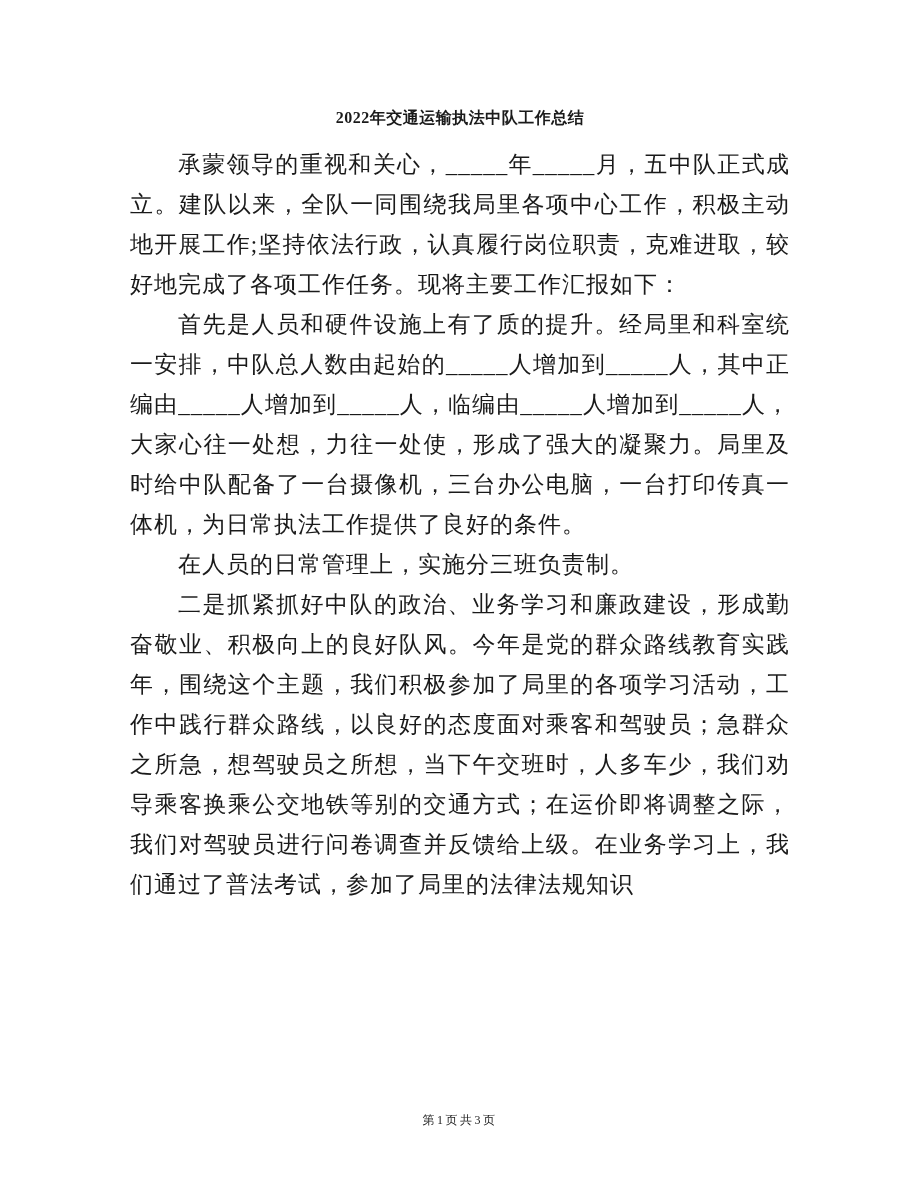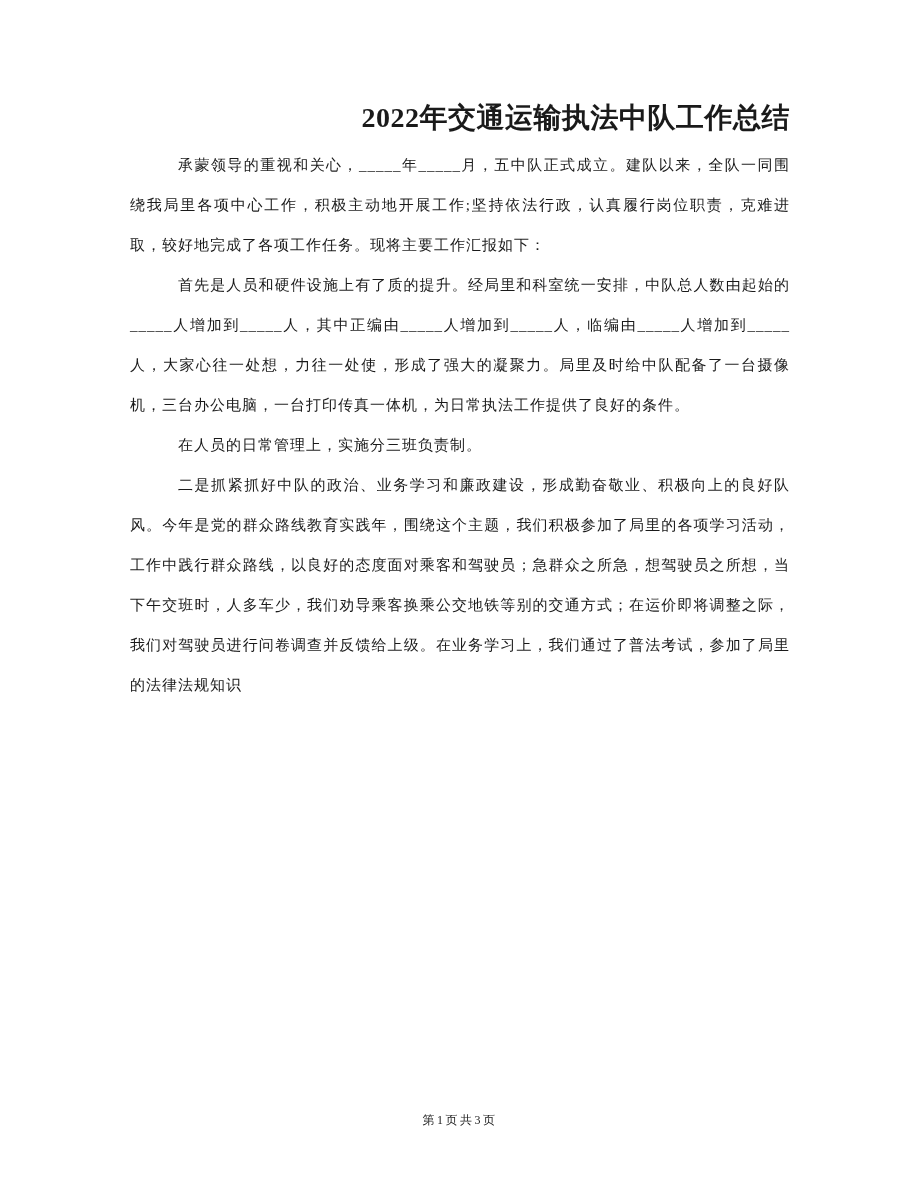--- a/index.html
+++ b/index.html
@@ -17,34 +17,34 @@
   .page {
     position: relative;
     width: 920px;
     height: 1191px;
     background: #ffffff;
     box-sizing: border-box;
     padding-top: 98px;
   }
   .doc-title {
     margin: 0 130px;
-    font-size: 28px;
+    font-size: 16px;
     font-weight: bold;
     line-height: 40px;
-    text-align: right;
+    text-align: center;
     letter-spacing: 0.5px;
     white-space: nowrap;
   }
   .doc-body {
     width: 660px;
     margin: 7px auto 0 auto;
   }
   .para {
     margin: 0;
-    font-size: 15px;
+    font-size: 23px;
     line-height: 40px;
     letter-spacing: 1px;
     text-align: justify;
     word-break: break-all;
     text-indent: 48px;
   }
   .para.heading {
     font-weight: bold;
   }
   .page-footer {

